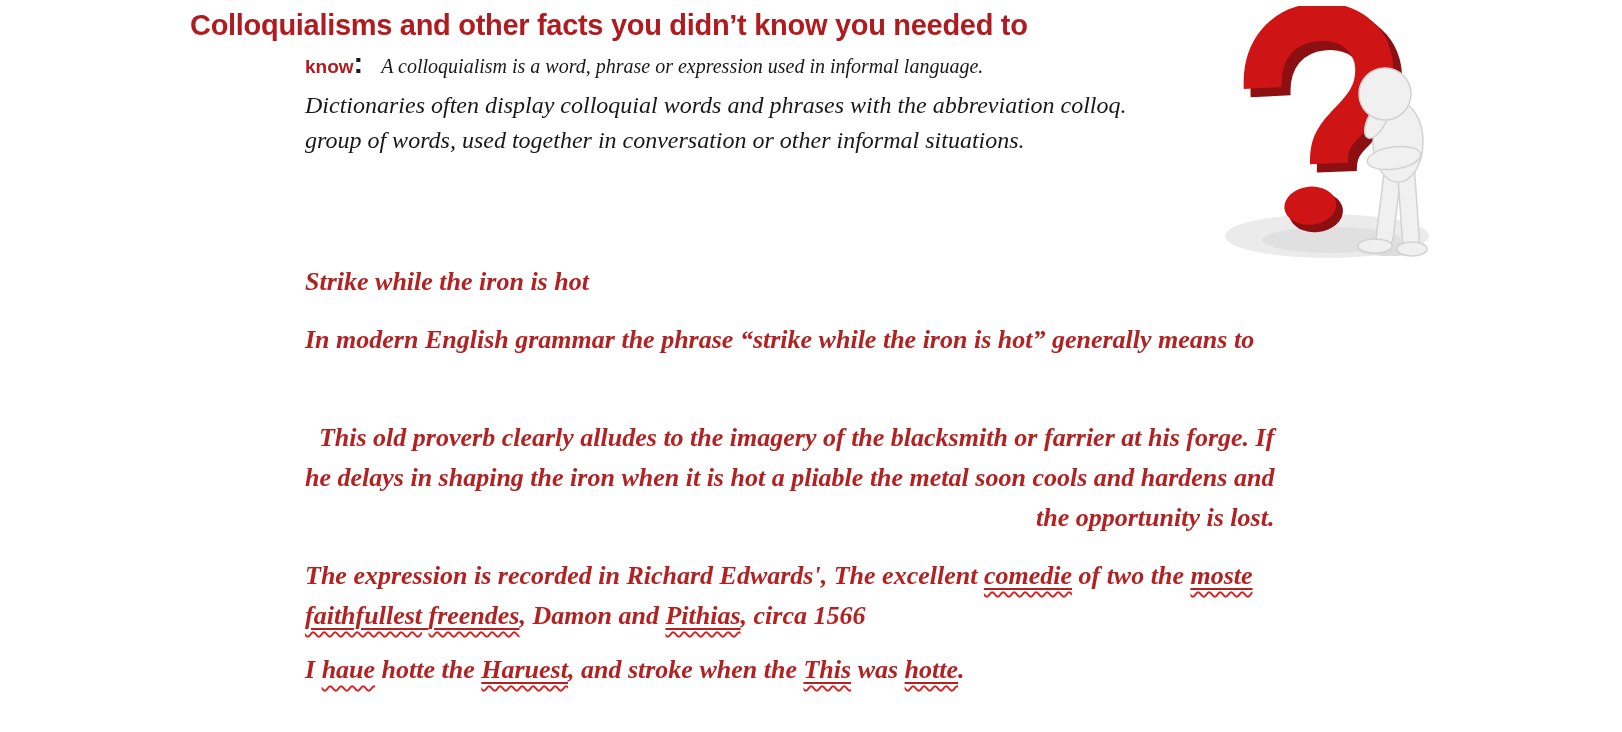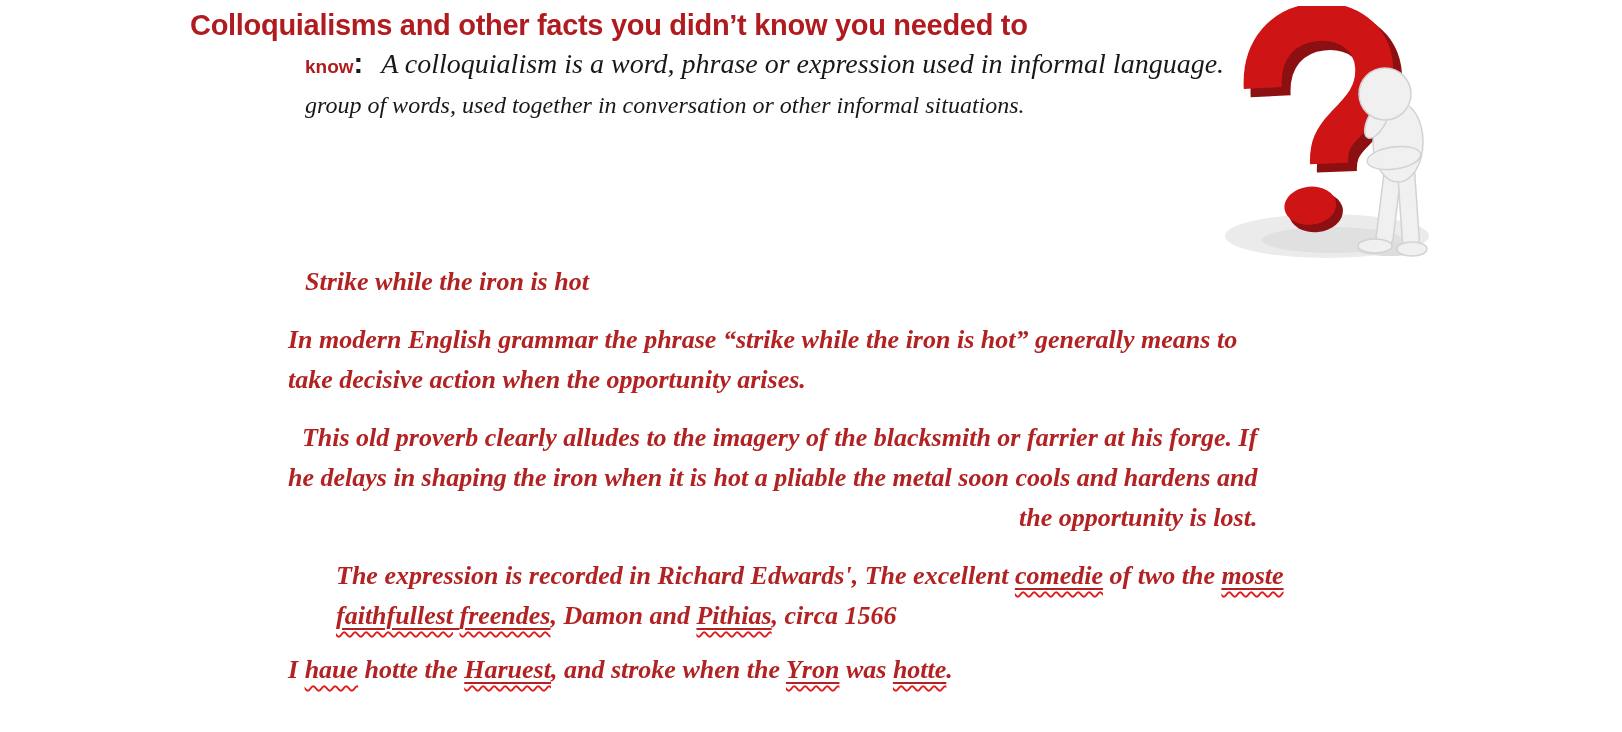--- a/index.html
+++ b/index.html
@@ -29,47 +29,47 @@
     font-family: "Liberation Sans", sans-serif;
     font-weight: bold; font-size: 19px;
     color: var(--title-red, #b01b20);
   }
   .title-colon {
     font-family: "Liberation Sans", sans-serif;
     font-weight: bold; font-size: 29px;
     color: var(--text-black, #181818);
   }
   .intro-inline {
-    font-size: 28px; font-style: italic;
+    font-size: 20px; font-style: italic;
     color: var(--text-black, #181818);
     margin-left: 18px;
   }
   .intro-block {
     position: absolute; left: 305px; top: 88px;
     font-size: 24px; font-style: italic;
     color: var(--text-black, #181818);
     line-height: 35px; white-space: nowrap;
   }
 
   
   .red-heading {
     position: absolute; left: 305px; top: 262px;
     font-weight: bold; font-style: italic; font-size: 26px;
     color: var(--body-red, #b22222);
     line-height: 40px; white-space: nowrap;
   }
   .redp {
-    position: absolute; left: 288px;
+    position: absolute; left: 305px;
     font-weight: bold; font-style: italic; font-size: 26px;
     color: var(--body-red, #b22222);
     line-height: 40px; white-space: nowrap;
   }
   .redp-1 { top: 320px; }
   .redp-2 { top: 418px; text-align: right; }
-  .redp-3 { top: 556px; margin-left: 48px; }
+  .redp-3 { top: 556px; }
   .redp-4 { top: 650px; }
 
   .u {
     text-decoration-line: underline;
     text-decoration-thickness: 2px;
     text-underline-offset: 4px;
   }
   .sp {
     text-decoration-line: underline;
     text-decoration-style: wavy;
@@ -97,20 +97,21 @@
 
 <div class="canvas">
 
   <div class="title-l1">Colloquialisms and other facts you didn’t know you needed to</div>
 
   <div class="title-l2">
     <span class="title-know">know</span><span class="title-colon">:</span><span class="intro-inline">A colloquialism is a word, phrase or expression used in informal language.</span>
   </div>
 
   <div class="intro-block">
+    <div>Dictionaries often display colloquial words and phrases with the abbreviation colloq.</div>
     <div>group of words, used together in conversation or other informal situations.</div>
   </div>
 
   <svg class="illus" viewBox="0 0 215 252" aria-hidden="true">
 
     <ellipse class="floor" cx="105" cy="230" rx="102" ry="22"></ellipse>
     <ellipse class="floor2" cx="110" cy="234" rx="70" ry="13"></ellipse>
 
     <g transform="rotate(-6 100 110)">
       <path class="qm-back" d="M 44 76 C 46 36, 72 16, 102 16 C 136 16, 158 38, 157 66 C 156 94, 138 108, 121 122 C 108 133, 103 142, 102 158" stroke-width="40" transform="translate(7,9)"></path>
@@ -137,28 +138,27 @@
       <ellipse class="fig" cx="151" cy="100" rx="7" ry="9"></ellipse>
 
       <circle class="fig" cx="163" cy="88" r="26"></circle>
     </g>
   </svg>
 
   <div class="red-heading">Strike while the iron is hot</div>
 
   <div class="redp redp-1">
       <div><span>In modern English grammar the phrase “strike while the iron is hot” generally means to</span></div>
-      <div><span>take decisive action when the opportunity arises.</span></div>
     </div>
   <div class="redp redp-2">
       <div><span>This old proverb clearly alludes to the imagery of the blacksmith or farrier at his forge. If</span></div>
       <div><span>he delays in shaping the iron when it is hot a pliable the metal soon cools and hardens and</span></div>
       <div><span>the opportunity is lost.</span></div>
     </div>
   <div class="redp redp-3">
       <div><span>The expression is recorded in Richard Edwards', The excellent </span><span class="u"><span class="sp">comedie</span></span><span> of two the </span><span class="u"><span class="sp">moste</span></span></div>
       <div><span class="u"><span class="sp">faithfullest</span></span><span class="u"> </span><span class="u"><span class="sp">freendes</span></span><span>, Damon and </span><span class="u"><span class="sp">Pithias</span></span><span>, circa 1566</span></div>
     </div>
   <div class="redp redp-4">
-      <div><span>I </span><span class="sp">haue</span><span> hotte the </span><span class="u"><span class="sp">Haruest</span></span><span>, and stroke when the </span><span class="u"><span class="sp">Yron</span></span><span> was </span><span class="u"><span class="sp">hotte</span></span><span>.</span></div>
+      <div><span>I </span><span class="sp">haue</span><span> hotte the </span><span class="u"><span class="sp">Haruest</span></span><span>, and stroke when the </span><span class="u"><span class="sp">This</span></span><span> was </span><span class="u"><span class="sp">hotte</span></span><span>.</span></div>
     </div>
 
 </div>
 
 </body></html>

